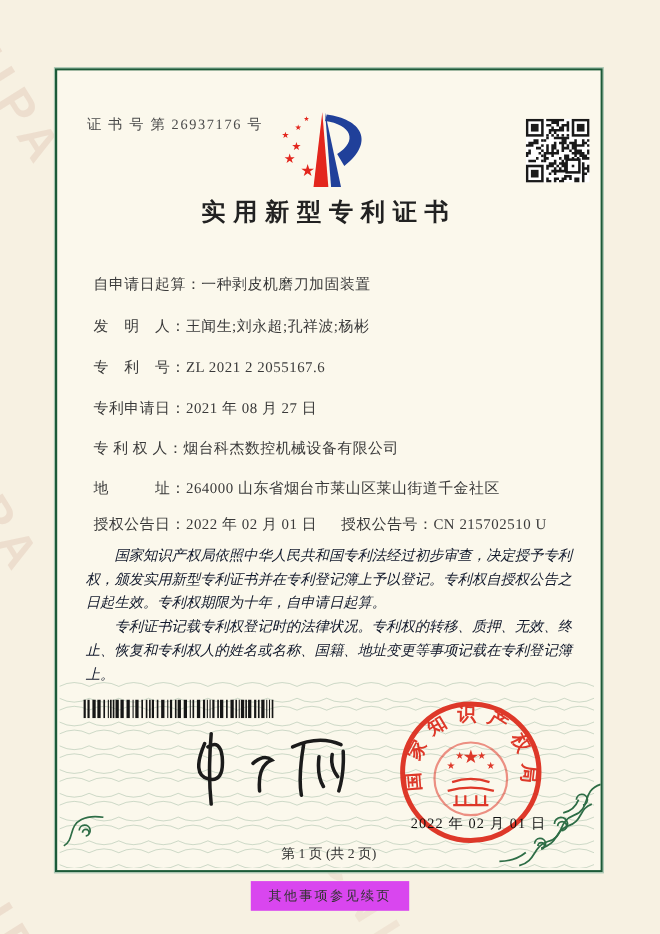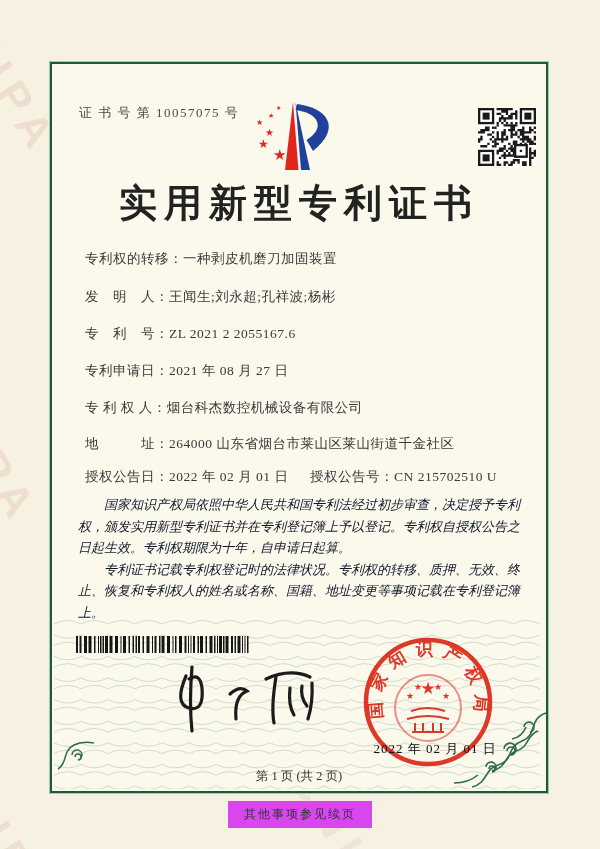--- a/index.html
+++ b/index.html
@@ -19,21 +19,21 @@
     position:absolute;left:50px;top:62px;width:494px;height:727px;
     border:2px solid #1c5a38;outline:1px solid #a8c6b2;
     background:#fbf8ec;
   }
   .guil{position:absolute;left:2px;bottom:2px;width:486px;height:170px;}
   .cert-no{position:absolute;left:27px;top:40px;font-size:13px;letter-spacing:1.5px;color:#4a4a4a;}
   .logo{position:absolute;left:200px;top:34px;}
   .qr{position:absolute;left:426px;top:44px;}
   .title{
     position:absolute;left:0;top:114px;width:100%;text-align:center;
-    font-size:38px;font-weight:bold;letter-spacing:7px;color:#222;
+    font-size:22px;font-weight:bold;letter-spacing:7px;color:#222;
   }
   .row{position:absolute;left:33px;font-size:13.5px;color:#3a3a3a;white-space:nowrap;}
   .row .lbl{letter-spacing:0.5px;}
   .row .val{letter-spacing:0.5px;}
   .pair2{left:258px;}
   .paras{
     position:absolute;left:26px;top:430px;width:442px;
     font-size:13px;line-height:21.5px;text-align:justify;color:#0f172a;
     font-style:italic;
   }
@@ -78,21 +78,21 @@
       <path d="M0 91.4q13.5 -7 27 0q13.5 -7 27 0q13.5 -7 27 0q13.5 -7 27 0q13.5 -7 27 0q13.5 -7 27 0q13.5 -7 27 0q13.5 -7 27 0q13.5 -7 27 0q13.5 -7 27 0q13.5 -7 27 0q13.5 -7 27 0q13.5 -7 27 0q13.5 -7 27 0q13.5 -7 27 0q13.5 -7 27 0q13.5 -7 27 0q13.5 -7 27 0" fill="none" stroke="rgba(90,140,110,0.33)" stroke-width="0.8"></path>
       <path d="M0 102.2q13.5 7 27 0q13.5 7 27 0q13.5 7 27 0q13.5 7 27 0q13.5 7 27 0q13.5 7 27 0q13.5 7 27 0q13.5 7 27 0q13.5 7 27 0q13.5 7 27 0q13.5 7 27 0q13.5 7 27 0q13.5 7 27 0q13.5 7 27 0q13.5 7 27 0q13.5 7 27 0q13.5 7 27 0q13.5 7 27 0" fill="none" stroke="rgba(90,140,110,0.33)" stroke-width="0.8"></path>
       <path d="M0 113q13.5 -7 27 0q13.5 -7 27 0q13.5 -7 27 0q13.5 -7 27 0q13.5 -7 27 0q13.5 -7 27 0q13.5 -7 27 0q13.5 -7 27 0q13.5 -7 27 0q13.5 -7 27 0q13.5 -7 27 0q13.5 -7 27 0q13.5 -7 27 0q13.5 -7 27 0q13.5 -7 27 0q13.5 -7 27 0q13.5 -7 27 0q13.5 -7 27 0" fill="none" stroke="rgba(90,140,110,0.33)" stroke-width="0.8"></path>
       <path d="M0 123.80000000000001q13.5 7 27 0q13.5 7 27 0q13.5 7 27 0q13.5 7 27 0q13.5 7 27 0q13.5 7 27 0q13.5 7 27 0q13.5 7 27 0q13.5 7 27 0q13.5 7 27 0q13.5 7 27 0q13.5 7 27 0q13.5 7 27 0q13.5 7 27 0q13.5 7 27 0q13.5 7 27 0q13.5 7 27 0q13.5 7 27 0" fill="none" stroke="rgba(90,140,110,0.33)" stroke-width="0.8"></path>
       <path d="M0 134.60000000000002q13.5 -7 27 0q13.5 -7 27 0q13.5 -7 27 0q13.5 -7 27 0q13.5 -7 27 0q13.5 -7 27 0q13.5 -7 27 0q13.5 -7 27 0q13.5 -7 27 0q13.5 -7 27 0q13.5 -7 27 0q13.5 -7 27 0q13.5 -7 27 0q13.5 -7 27 0q13.5 -7 27 0q13.5 -7 27 0q13.5 -7 27 0q13.5 -7 27 0" fill="none" stroke="rgba(90,140,110,0.33)" stroke-width="0.8"></path>
       <path d="M0 145.4q13.5 7 27 0q13.5 7 27 0q13.5 7 27 0q13.5 7 27 0q13.5 7 27 0q13.5 7 27 0q13.5 7 27 0q13.5 7 27 0q13.5 7 27 0q13.5 7 27 0q13.5 7 27 0q13.5 7 27 0q13.5 7 27 0q13.5 7 27 0q13.5 7 27 0q13.5 7 27 0q13.5 7 27 0q13.5 7 27 0" fill="none" stroke="rgba(90,140,110,0.33)" stroke-width="0.8"></path>
       <path d="M0 156.20000000000002q13.5 -7 27 0q13.5 -7 27 0q13.5 -7 27 0q13.5 -7 27 0q13.5 -7 27 0q13.5 -7 27 0q13.5 -7 27 0q13.5 -7 27 0q13.5 -7 27 0q13.5 -7 27 0q13.5 -7 27 0q13.5 -7 27 0q13.5 -7 27 0q13.5 -7 27 0q13.5 -7 27 0q13.5 -7 27 0q13.5 -7 27 0q13.5 -7 27 0" fill="none" stroke="rgba(90,140,110,0.33)" stroke-width="0.8"></path>
       <path d="M0 167q13.5 7 27 0q13.5 7 27 0q13.5 7 27 0q13.5 7 27 0q13.5 7 27 0q13.5 7 27 0q13.5 7 27 0q13.5 7 27 0q13.5 7 27 0q13.5 7 27 0q13.5 7 27 0q13.5 7 27 0q13.5 7 27 0q13.5 7 27 0q13.5 7 27 0q13.5 7 27 0q13.5 7 27 0q13.5 7 27 0" fill="none" stroke="rgba(90,140,110,0.33)" stroke-width="0.8"></path>
     </svg>
 
-  <div class="cert-no">证 书 号 第 10057075 号</div>
+  <div class="cert-no">证 书 号 第 26937176 号</div>
 
   <svg class="logo" width="96" height="80" viewBox="0 0 96 80">
     <path d="M41,4 L46.5,72 L33,72 Z" fill="#e3261d"></path>
     <path d="M43.5,4 L58,72 L49,72 Z" fill="#20409a"></path>
     <path d="M45,6 C76,10 90,30 61,53 L54.5,42 C74,30 67,15 43.5,12 Z" fill="#20409a"></path>
     <text x="21" y="62" font-size="15" fill="#e3261d">★</text>
     <text x="6" y="50" font-size="12" fill="#e3261d">★</text>
     <text x="13" y="38" font-size="10" fill="#e3261d">★</text>
     <text x="4" y="27" font-size="8" fill="#e3261d">★</text>
     <text x="16" y="20" font-size="7" fill="#e3261d">★</text>
@@ -127,21 +127,21 @@
       <rect x="6" y="16" width="1" height="1"></rect>
       <rect x="16" y="16" width="5" height="5" fill="none" stroke="#1a1a1a" stroke-width="1"></rect>
       <rect x="18" y="18" width="1" height="1"></rect>
     </g>
     <path id="qr-cells" fill="#1a1a1a" d="M8 0h1v1h-1zM9 0h1v1h-1zM10 0h1v1h-1zM11 0h1v1h-1zM12 0h1v1h-1zM13 0h1v1h-1zM14 0h1v1h-1zM10 1h1v1h-1zM11 1h1v1h-1zM12 1h1v1h-1zM16 1h1v1h-1zM8 2h1v1h-1zM9 2h1v1h-1zM12 2h1v1h-1zM14 2h1v1h-1zM15 2h1v1h-1zM16 2h1v1h-1zM10 3h1v1h-1zM13 3h1v1h-1zM14 3h1v1h-1zM16 3h1v1h-1zM9 4h1v1h-1zM10 4h1v1h-1zM11 4h1v1h-1zM12 4h1v1h-1zM13 4h1v1h-1zM14 4h1v1h-1zM16 4h1v1h-1zM9 5h1v1h-1zM11 5h1v1h-1zM8 7h1v1h-1zM11 7h1v1h-1zM12 7h1v1h-1zM13 7h1v1h-1zM14 7h1v1h-1zM15 7h1v1h-1zM16 7h1v1h-1zM3 8h1v1h-1zM4 8h1v1h-1zM7 8h1v1h-1zM14 8h1v1h-1zM15 8h1v1h-1zM19 8h1v1h-1zM22 8h1v1h-1zM24 8h1v1h-1zM1 9h1v1h-1zM2 9h1v1h-1zM3 9h1v1h-1zM4 9h1v1h-1zM11 9h1v1h-1zM13 9h1v1h-1zM14 9h1v1h-1zM15 9h1v1h-1zM17 9h1v1h-1zM18 9h1v1h-1zM19 9h1v1h-1zM22 9h1v1h-1zM23 9h1v1h-1zM0 10h1v1h-1zM1 10h1v1h-1zM2 10h1v1h-1zM8 10h1v1h-1zM10 10h1v1h-1zM11 10h1v1h-1zM14 10h1v1h-1zM16 10h1v1h-1zM18 10h1v1h-1zM19 10h1v1h-1zM20 10h1v1h-1zM21 10h1v1h-1zM22 10h1v1h-1zM24 10h1v1h-1zM4 11h1v1h-1zM5 11h1v1h-1zM8 11h1v1h-1zM10 11h1v1h-1zM11 11h1v1h-1zM14 11h1v1h-1zM15 11h1v1h-1zM16 11h1v1h-1zM18 11h1v1h-1zM19 11h1v1h-1zM1 12h1v1h-1zM8 12h1v1h-1zM10 12h1v1h-1zM12 12h1v1h-1zM14 12h1v1h-1zM17 12h1v1h-1zM19 12h1v1h-1zM20 12h1v1h-1zM21 12h1v1h-1zM24 12h1v1h-1zM0 13h1v1h-1zM1 13h1v1h-1zM5 13h1v1h-1zM7 13h1v1h-1zM8 13h1v1h-1zM9 13h1v1h-1zM10 13h1v1h-1zM11 13h1v1h-1zM12 13h1v1h-1zM18 13h1v1h-1zM19 13h1v1h-1zM20 13h1v1h-1zM21 13h1v1h-1zM22 13h1v1h-1zM24 13h1v1h-1zM0 14h1v1h-1zM7 14h1v1h-1zM10 14h1v1h-1zM15 14h1v1h-1zM16 14h1v1h-1zM19 14h1v1h-1zM21 14h1v1h-1zM22 14h1v1h-1zM23 14h1v1h-1zM4 15h1v1h-1zM7 15h1v1h-1zM8 15h1v1h-1zM13 15h1v1h-1zM15 15h1v1h-1zM16 15h1v1h-1zM18 15h1v1h-1zM20 15h1v1h-1zM22 15h1v1h-1zM23 15h1v1h-1zM24 15h1v1h-1zM1 16h1v1h-1zM2 16h1v1h-1zM3 16h1v1h-1zM7 16h1v1h-1zM11 16h1v1h-1zM14 16h1v1h-1zM9 17h1v1h-1zM10 17h1v1h-1zM11 17h1v1h-1zM13 17h1v1h-1zM14 17h1v1h-1zM15 17h1v1h-1zM22 17h1v1h-1zM8 18h1v1h-1zM9 18h1v1h-1zM10 18h1v1h-1zM12 18h1v1h-1zM14 18h1v1h-1zM15 18h1v1h-1zM22 18h1v1h-1zM24 18h1v1h-1zM8 19h1v1h-1zM11 19h1v1h-1zM13 19h1v1h-1zM15 19h1v1h-1zM22 19h1v1h-1zM23 19h1v1h-1zM24 19h1v1h-1zM10 20h1v1h-1zM11 20h1v1h-1zM12 20h1v1h-1zM13 20h1v1h-1zM14 20h1v1h-1zM15 20h1v1h-1zM22 20h1v1h-1zM24 20h1v1h-1zM9 21h1v1h-1zM11 21h1v1h-1zM22 21h1v1h-1zM23 21h1v1h-1zM15 22h1v1h-1zM16 22h1v1h-1zM17 22h1v1h-1zM22 22h1v1h-1zM8 23h1v1h-1zM11 23h1v1h-1zM12 23h1v1h-1zM14 23h1v1h-1zM15 23h1v1h-1zM17 23h1v1h-1zM19 23h1v1h-1zM20 23h1v1h-1zM22 23h1v1h-1zM8 24h1v1h-1zM9 24h1v1h-1zM11 24h1v1h-1zM13 24h1v1h-1zM14 24h1v1h-1zM19 24h1v1h-1zM20 24h1v1h-1zM22 24h1v1h-1z"></path>
   </svg>
 
   <div class="title">实用新型专利证书</div>
 
   <div class="row" style="top:186px;">
-    <span class="lbl">专利权的转移：</span><span class="val">一种剥皮机磨刀加固装置</span>
+    <span class="lbl">自申请日起算：</span><span class="val">一种剥皮机磨刀加固装置</span>
   </div>
   <div class="row" style="top:224px;">
     <span class="lbl">发　明　人：</span><span class="val">王闻生;刘永超;孔祥波;杨彬</span>
   </div>
   <div class="row" style="top:261px;">
     <span class="lbl">专　利　号：</span><span class="val">ZL 2021 2 2055167.6</span>
   </div>
   <div class="row" style="top:298px;">
     <span class="lbl">专利申请日：</span><span class="val">2021 年 08 月 27 日</span>
   </div>

